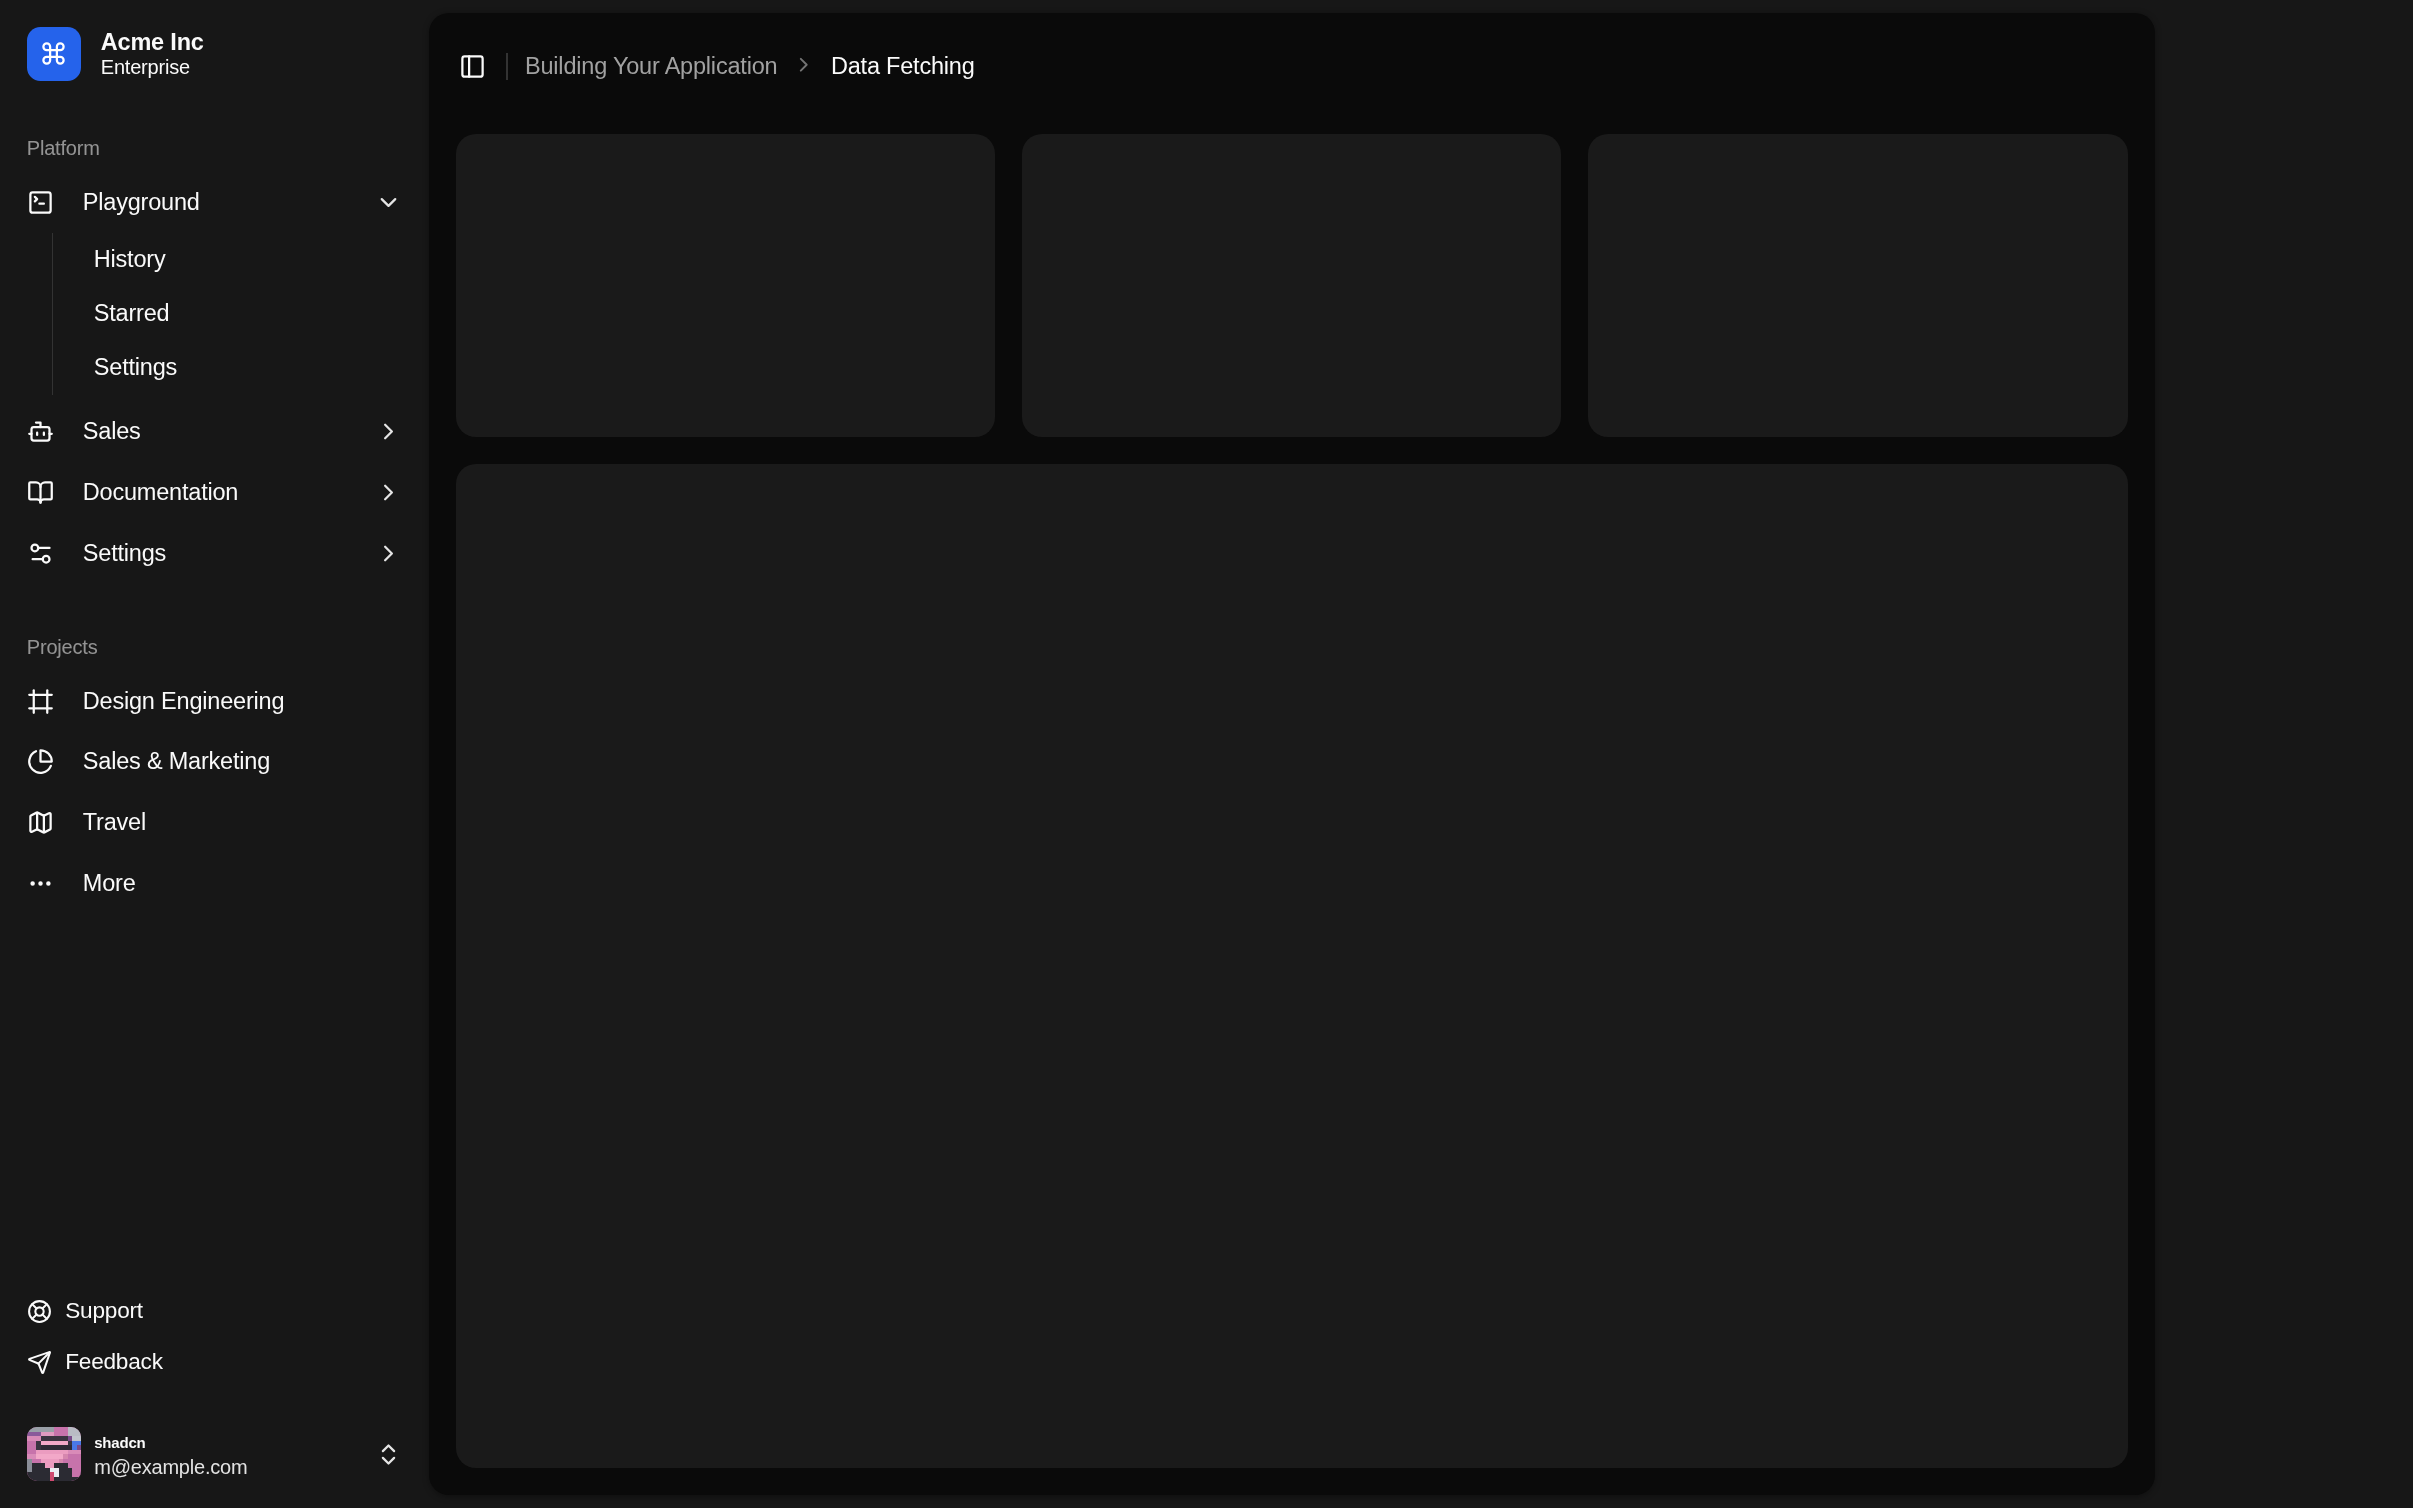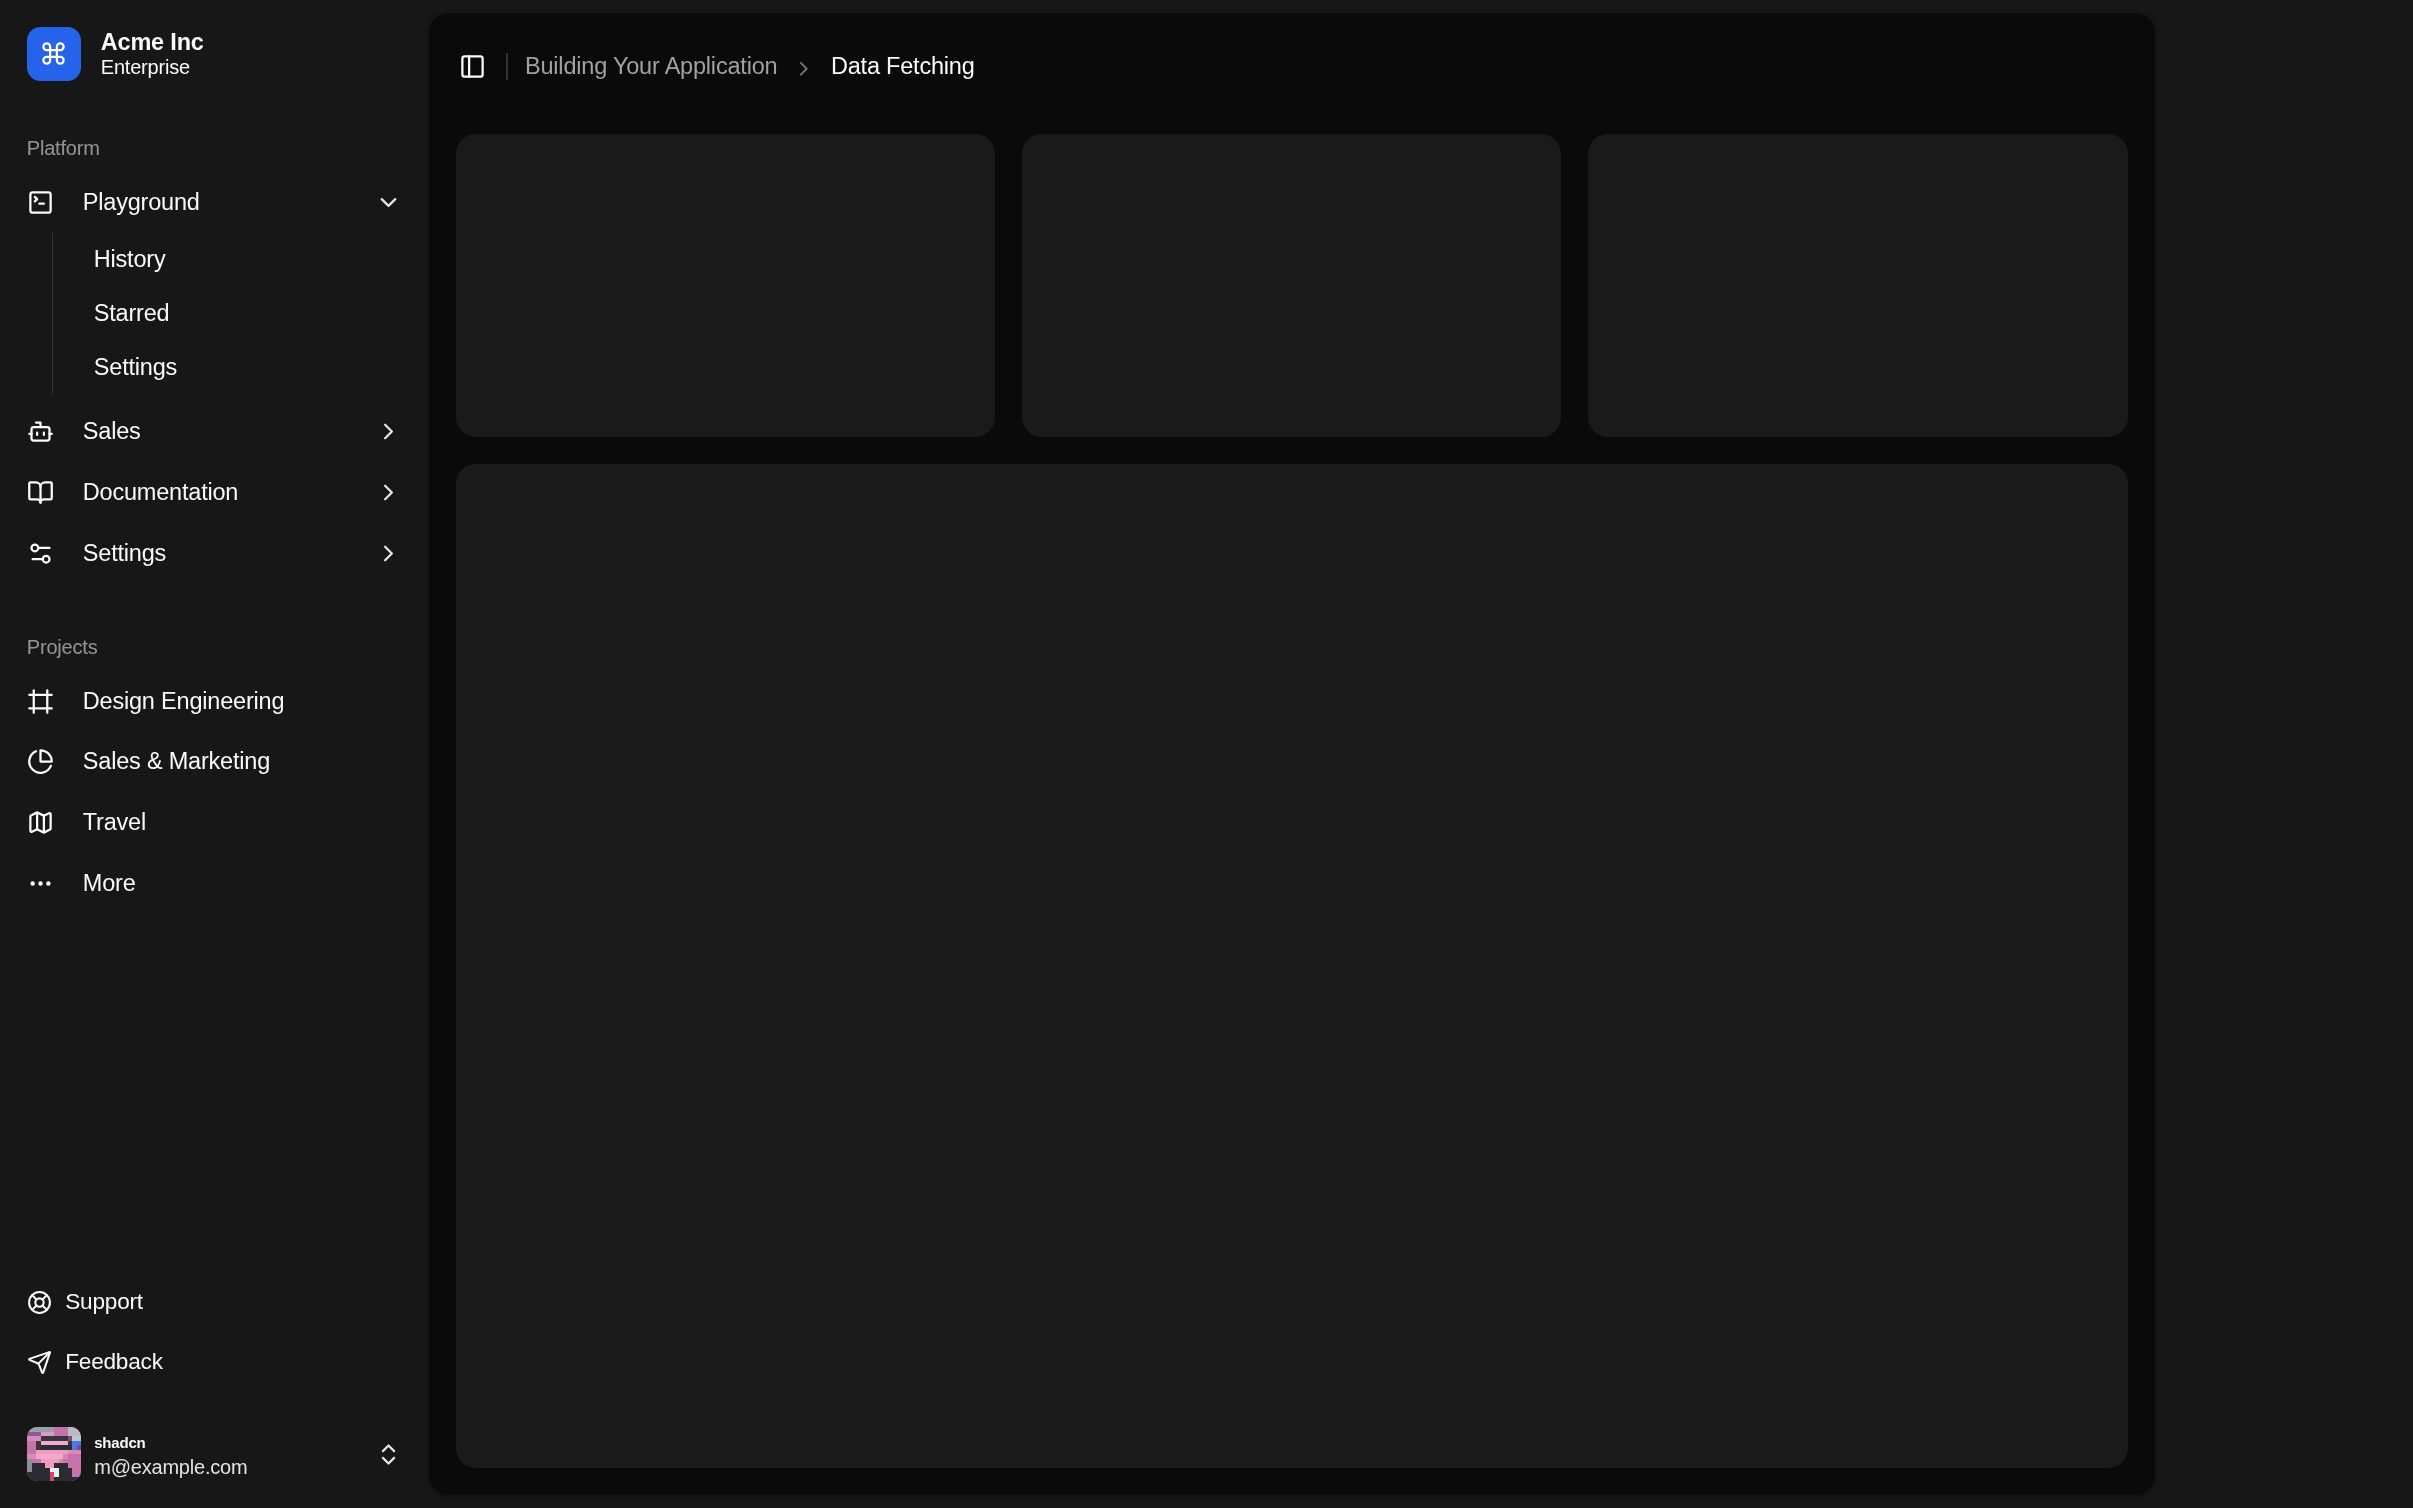--- a/index.html
+++ b/index.html
@@ -29,37 +29,37 @@
   .menu-item { height:54px; border-radius:10px; padding:0 13.4px; display:flex; align-items:center; gap:29px; font-size:23.5px; cursor:pointer; }
   .menu-item .mi-icon { width:27px; height:27px; flex:none; }
   .mi-label { white-space:nowrap; overflow:hidden; }
   .chev { margin-left:auto; width:27px; height:27px; color:#e5e5e5; flex:none; }
 
   .submenu { margin:3.4px 0 3.4px 39px; border-left:1.7px solid #333333; padding-left:27px; display:flex; flex-direction:column; }
   .sub-item { height:54px; display:flex; align-items:center; padding:0 13.4px; border-radius:10px; font-size:23.5px; cursor:pointer; }
 
   .spacer { flex:1; }
 
-  .footer-menu { display:flex; flex-direction:column; gap:11px; }
+  .footer-menu { display:flex; flex-direction:column; gap:2px; }
   .footer-item { height:49px; border-radius:10px; padding:0 13.4px; display:flex; align-items:center; gap:13.4px; font-size:22.6px; cursor:pointer; }
   .footer-item .mi-icon { width:25px; height:25px; flex:none; }
 
   .user-row { margin-top:27px; display:flex; align-items:center; gap:13.4px; padding:13.4px; border-radius:10px; cursor:pointer; }
   .avatar { width:54px; height:54px; border-radius:10px; overflow:hidden; flex:none; }
   .user-name { font-size:15px; font-weight:700; line-height:27px; }
   .user-email { font-size:20px; line-height:23.5px; color:#e2e2e2; }
   .user-chev { margin-left:auto; width:27px; height:27px; color:#e5e5e5; }
 
   
   .main { flex:1; margin:13.4px 13.4px 13.4px 0; background:#0a0a0a; border-radius:20px; display:flex; flex-direction:column; overflow:hidden; box-shadow:0 1.7px 6.7px rgba(0,0,0,0.35); }
   .topbar { height:107px; flex:none; display:flex; align-items:center; padding:0 27px; }
   .toggle-btn { width:47px; height:47px; border-radius:10px; display:flex; align-items:center; justify-content:center; color:#fafafa; cursor:pointer; margin-left:-6.7px; }
   .toggle-btn svg { width:27px; height:27px; }
   .vsep { width:1.7px; height:27px; background:#333333; margin:0 17px 0 10px; }
-  .breadcrumb { display:flex; align-items:flex-end; gap:15px; font-size:23.5px; }
+  .breadcrumb { display:flex; align-items:flex-start; gap:15px; font-size:23.5px; }
   .crumb-parent { color:#a1a1a1; cursor:pointer; }
   .crumb-chev { width:23.5px; height:23.5px; color:#737373; }
   .crumb-current { color:#fafafa; }
 
   .content { flex:1; min-height:0; padding:13.4px 27px 27px; display:flex; flex-direction:column; gap:27px; }
   .card-row { display:grid; grid-template-columns:repeat(3,1fr); gap:27px; flex:none; }
   .card { aspect-ratio:16/9; background:#1a1a1a; border-radius:20px; }
   .big-card { flex:1; background:#1a1a1a; border-radius:20px; }
 </style>
 </head>

